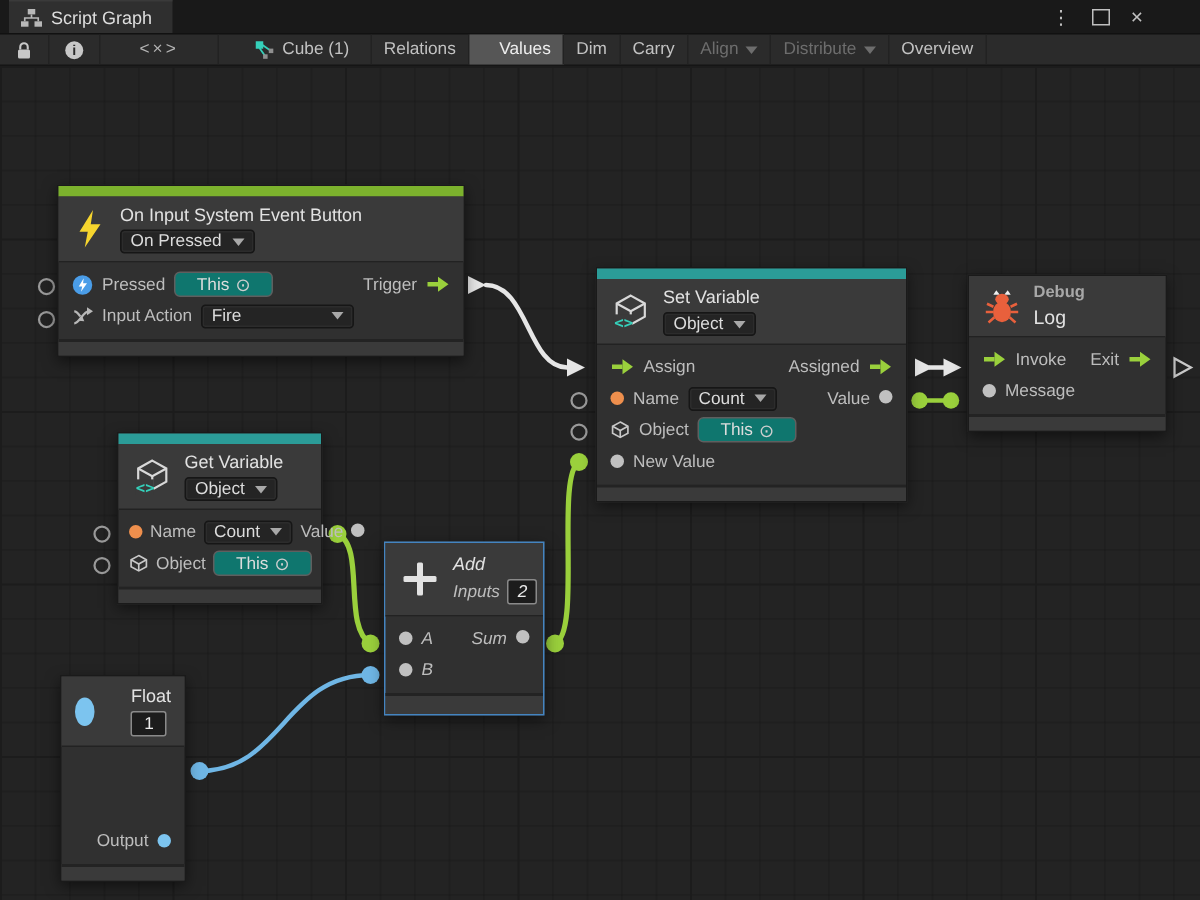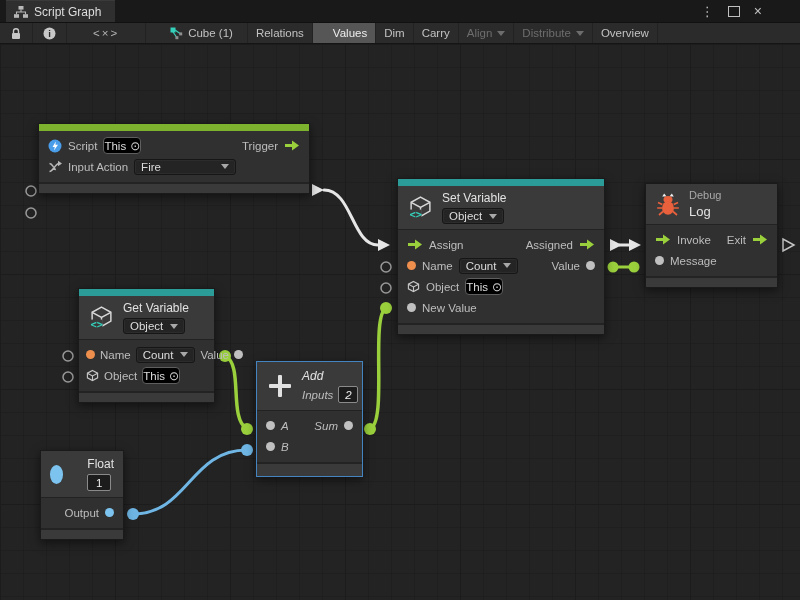--- a/index.html
+++ b/index.html
@@ -32,30 +32,30 @@
   .wires{position:absolute;left:0;top:0;width:800px;height:556px;}
   .node{position:absolute;background:#303030;border:1px solid #1a1a1a;box-shadow:0 3px 9px rgba(0,0,0,.5);
     color:#c8c8c8;font-size:11.5px;box-sizing:border-box;}
   .node.selected{border:1px solid #4484c0;font-style:italic;}
   .strip{height:7px;}
   .strip.green{background:#7cb22d;}
   .strip.teal{background:#2b9c98;}
   .nhead{background:#3a3a3a;display:flex;align-items:center;gap:9px;padding:5px 10px;border-bottom:1px solid #222;}
   .hcol{display:flex;flex-direction:column;gap:3px;align-items:flex-start;}
   .ntitle{color:#e2e2e2;font-size:12px;white-space:nowrap;}
-  .nsub{color:#a8a8a8;font-size:11px;}
+  .nsub{color:#a8a8a8;font-size:11px;font-weight:bold;}
   .nbody{padding:4px 0 5px;}
   .row{display:flex;align-items:center;gap:6px;height:21px;padding:0 9px;white-space:nowrap;}
-  .right{margin-left:auto;display:flex;align-items:center;gap:6px;}
+  .right{margin-left:auto;display:flex;align-items:flex-start;gap:6px;}
   .nfoot{height:9px;background:#3a3a3a;border-top:2px solid #232323;}
   .plabel{color:#bdbdbd;}
   .dd{background:#242424;border:1px solid #161616;border-radius:3px;padding:1px 6px;display:inline-flex;
     align-items:center;gap:7px;color:#dcdcdc;box-shadow:inset 0 0 0 1px rgba(255,255,255,.04);}
   .dd.wide{width:88px;justify-content:space-between;}
-  .pill{background:#000000;border:1px solid #5f5f5f;border-radius:4px;padding:0 0;display:inline-flex;
+  .pill{background:#0f766e;border:1px solid #5f5f5f;border-radius:4px;padding:0 14px;display:inline-flex;
     align-items:center;gap:4px;height:15px;color:#ddd;}
   .odot{color:#cfcfcf;font-size:12px;line-height:1;}
   .numbox{background:#1c1c1c;border:1px solid #8a8a8a;border-radius:2px;min-width:12px;height:15px;display:inline-flex;
     align-items:center;justify-content:center;padding:0 3px;color:#ececec;}
   .dot{width:9px;height:9px;border-radius:50%;display:inline-block;flex:none;}
   .dot.gray{background:#c0c0c0;}
   .dot.orange{background:#ee8f4d;}
   .dot.blue{background:#7cc4ef;}
   .icon{display:inline-flex;flex:none;align-items:center;justify-content:center;}
   .float-circle{width:19px;height:19px;border-radius:50%;background:#7cc4ef;display:inline-block;}
@@ -174,29 +174,43 @@
 
     <path d="M133 470 C188 470 190 406 247 406" fill="none" stroke="#6fb6e5" stroke-width="3" stroke-linecap="round"></path>
     <circle cx="133" cy="470" r="6" fill="#6fb6e5"></circle>
     <circle cx="247" cy="406" r="6" fill="#6fb6e5"></circle>
 
     <polygon points="783,195 783,207 794,201" fill="none" stroke="#c8c8c8" stroke-width="1.5"></polygon>
   </svg>
 
   <div class="node" style="left:38px;top:79px;width:272px;">
     <div class="strip green"></div>
+    <div class="nhead">
+      <span class="icon">
+        <svg width="22" height="27" viewBox="0 0 22 27">
+            <polygon points="13,1 4,15.5 9.5,15.5 7.5,26 18,10.5 11.5,10.5" fill="#f6d52e"></polygon>
+          </svg>
+      </span>
+      <div class="hcol">
+        <span class="ntitle">On Input System Event Button</span>
+        <span class="dd">
+          <span>On Pressed</span>
+          <span class="caret"></span>
+        </span>
+      </div>
+    </div>
     <div class="nbody">
       <div class="row">
         <span class="icon">
           <svg width="14" height="14" viewBox="0 0 14 14">
               <circle cx="7" cy="7" r="6.5" fill="#4a9de8"></circle>
               <polygon points="7.8,2.5 4.5,8 6.8,8 6,11.5 10,5.8 7.4,5.8" fill="#fff"></polygon>
             </svg>
         </span>
-        <span class="plabel">Script</span>
+        <span class="plabel">Pressed</span>
         <span class="pill">
           <span>This</span>
           <span class="odot">⊙</span>
         </span>
         <span class="right">
           <span class="plabel">Trigger</span>
           <span class="icon">
             <svg width="16" height="11" viewBox="0 0 16 11">
                 <path d="M1 5.5 H8" stroke="#9ad03c" stroke-width="3"></path>
                 <polygon points="8,0.5 8,10.5 15,5.5" fill="#9ad03c"></polygon>
@@ -429,21 +443,21 @@
 
   <div class="node" style="left:40px;top:406px;width:84px;">
     <div class="nhead" style="padding:6px 9px;gap:24px;">
       <span class="float-circle"></span>
       <div class="hcol">
         <span class="ntitle">Float</span>
         <span class="numbox" style="min-width:16px;">1</span>
       </div>
     </div>
     <div class="nbody">
-      <div class="row" style="justify-content:flex-end;gap:6px;">
+      <div class="row" style="justify-content:flex-end;gap:6px;margin-top:48px;">
         <span class="plabel">Output</span>
         <span class="dot blue"></span>
       </div>
     </div>
     <div class="nfoot"></div>
   </div>
 
 </div>
 
 </body></html>

